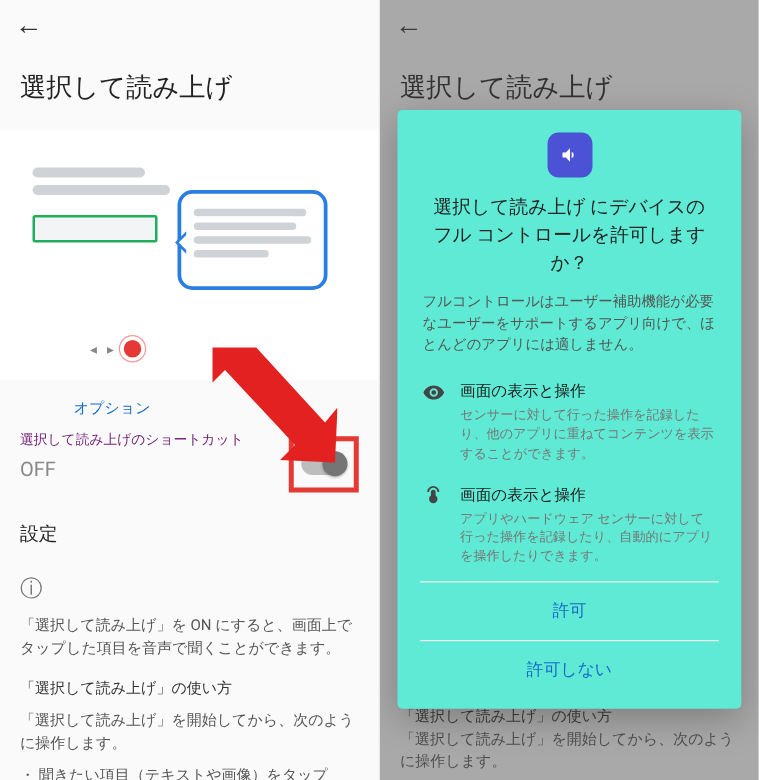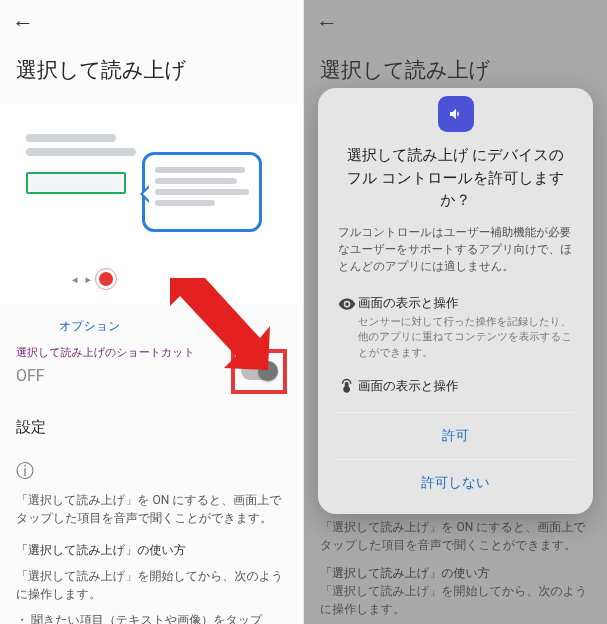--- a/index.html
+++ b/index.html
@@ -116,31 +116,31 @@
   .help-sub{ font-size:12px; color:#333; font-weight:500; padding-top:10px;}
   
   .screen2-bg{
     position:absolute; inset:0; background:#fafafa;
   }
   .dim{
     position:absolute; inset:0; background:rgba(70,70,70,.45);
   }
   .dialog{
     position:absolute; left:14px; right:14px; top:88px;
-    background:#e5e5e5; border-radius:18px;
-    padding:8px 18px 8px;
+    background:#5eead4; border-radius:4px;
+    padding:18px 18px 8px;
     box-shadow:0 8px 30px rgba(0,0,0,.25);
   }
   .dlg-icon{
     width:36px;height:36px;border-radius:9px;background:#4b52d6;
     margin:0 auto 12px;display:flex;align-items:center;justify-content:center;color:#fff;font-size:16px;
   }
   .dlg-title{ font-size:15px; text-align:center; color:#222; line-height:1.5; padding:0 4px;}
   .dlg-desc{ font-size:11.5px; color:#555; line-height:1.5; text-align:left; padding:12px 2px 14px;font-family:Liberation Serif, serif;}
-  .perm-row{ display:flex; padding:6px 2px 12px;}
+  .perm-row{ display:flex; gap:10px; padding:6px 2px 12px;}
   .perm-icon{ color:#444; font-size:16px; width:20px; flex-shrink:0;}
   .perm-texts{ flex:1;}
   .perm-title{ font-size:12.5px; color:#222; margin-bottom:2px;}
   .perm-body{ font-size:10.5px; color:#777; line-height:1.45;}
   .dlg-btn{
     text-align:center; padding:14px 0; font-size:13.5px; color:#1769c6;
     border-top:1px solid #eee; cursor:pointer;
   }
   .screen2 .page-title{ position:relative; z-index:0;}
   .screen2 .help-under{
@@ -240,19 +240,20 @@
     </div>
 
     <div class="perm-row">
       <div class="perm-icon">
         <svg width="18" height="18" viewBox="0 0 24 24" fill="#444">
             <path d="M9 11.24V7.5a2.5 2.5 0 0 1 5 0v3.74c1.21.81 2 2.18 2 3.76a4.5 4.5 0 0 1-9 0c0-1.58.79-2.95 2-3.76zM11.5 1a6.5 6.5 0 0 0-6.5 6.5h2a4.5 4.5 0 0 1 9 0h2A6.5 6.5 0 0 0 11.5 1z"></path>
           </svg>
       </div>
       <div class="perm-texts">
         <div class="perm-title">画面の表示と操作</div>
+        <div class="perm-body">アプリやハードウェア センサーに対して行った操作を記録したり、自動的にアプリを操作したりできます。</div>
       </div>
     </div>
 
     <div class="dlg-btn">許可</div>
     <div class="dlg-btn">許可しない</div>
   </div>
 </div>
 
 </body></html>

